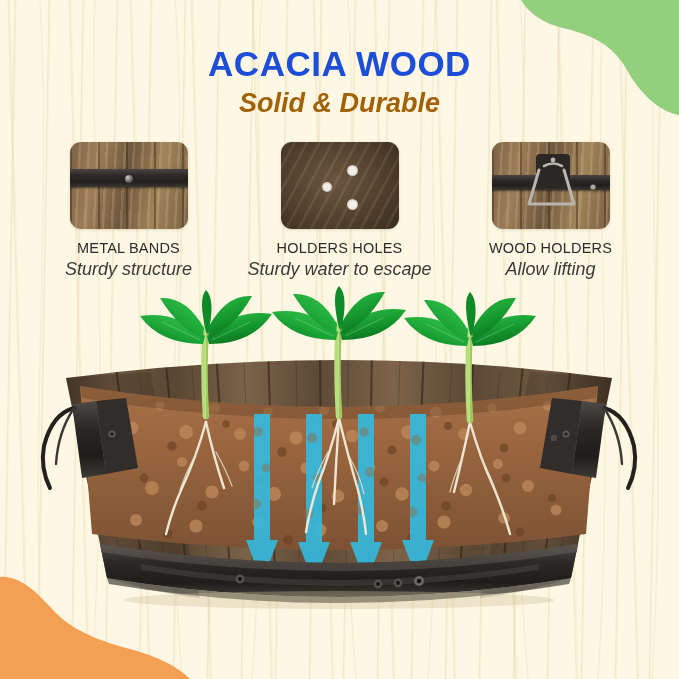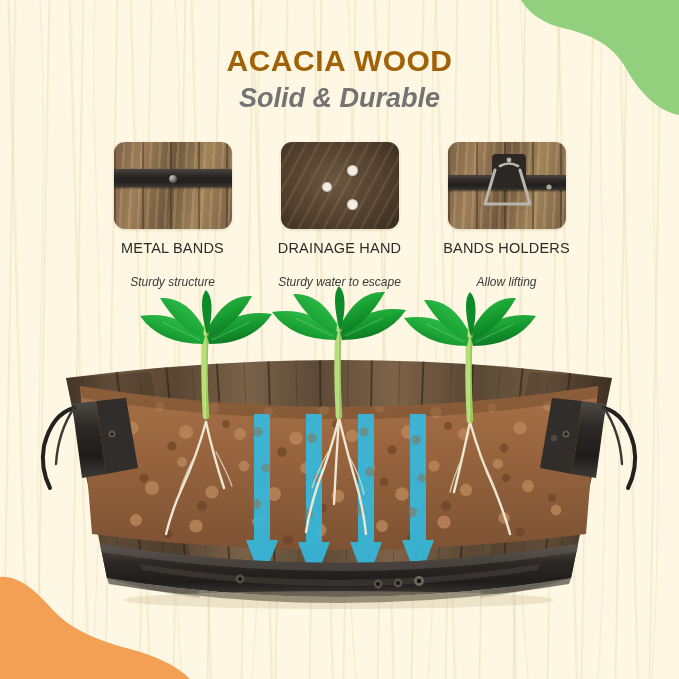--- a/index.html
+++ b/index.html
@@ -52,45 +52,45 @@
   .heading {
     position: absolute;
     top: 46px;
     left: 0;
     width: 679px;
     text-align: center;
     line-height: 1;
   }
   .title-main {
     display: block;
-    font-size: 30px;
+    font-size: 35px;
     font-weight: bold;
     letter-spacing: 0.5px;
-    color: #a16207;
+    color: #1d4ed8;
     font-family: "Liberation Sans", sans-serif;
   }
   .title-sub {
     display: block;
     margin-top: 9px;
     font-size: 27px;
     font-style: italic;
     font-weight: bold;
-    color: #737373;
+    color: #a16207;
     font-family: "Liberation Sans", sans-serif;
   }
 
   
   .features {
     position: absolute;
     top: 142px;
     left: 0;
     width: 679px;
     display: flex;
     justify-content: center;
-    gap: 44px;
+    gap: 88px;
   }
   .feature {
     width: 123px;
     display: flex;
     flex-direction: column;
     align-items: center;
   }
   .thumb {
     width: 118px;
     height: 87px;
@@ -148,22 +148,22 @@
   }
   .feature-title {
     margin-top: 11px;
     font-size: 14.5px;
     letter-spacing: 0.2px;
     color: #2c2c2c;
     font-family: "Liberation Sans", sans-serif;
     white-space: nowrap;
   }
   .feature-desc {
-    margin-top: 19px;
-    font-size: 12px;
+    margin-top: 3px;
+    font-size: 18px;
     font-style: italic;
     color: #3a3a3a;
     font-family: "Liberation Sans", sans-serif;
     white-space: nowrap;
   }
 
   
   .scene {
     position: absolute;
     left: 0;
@@ -217,37 +217,37 @@
       <div class="feature-desc">Sturdy structure</div>
     </div>
 
     <div class="feature">
       <div class="thumb">
         <div class="wood-dark"></div>
         <div class="hole" style="left:35%; top:46%; width:10px; height:10px;"></div>
         <div class="hole" style="left:56%; top:26%; width:11px; height:11px;"></div>
         <div class="hole" style="left:56%; top:65%; width:11px; height:11px;"></div>
       </div>
-      <div class="feature-title">DRAINAGE HAND</div>
+      <div class="feature-title">HOLDERS HOLES</div>
       <div class="feature-desc">Sturdy water to escape</div>
     </div>
 
     <div class="feature">
       <div class="thumb">
         <div class="wood-light"></div>
         <div class="band" style="top:38%; height:17%;"></div>
         <svg width="118" height="87" viewBox="0 0 118 87" style="position:absolute; inset:0;">
           <rect x="44" y="12" width="34" height="34" rx="4" fill="#2a2724"></rect>
           <circle cx="61" cy="18" r="2.4" fill="#b9b4ab"></circle>
           <path d="M47 28 L37 62 L82 62 L72 28" fill="none" stroke="#b8b5ae" stroke-width="3" stroke-linejoin="round" stroke-linecap="round"></path>
           <path d="M52 24 Q 61 19, 70 24" fill="none" stroke="#b8b5ae" stroke-width="2.6" stroke-linecap="round"></path>
           <circle cx="101" cy="45" r="2.6" fill="#a9a49c"></circle>
         </svg>
       </div>
-      <div class="feature-title">BANDS HOLDERS</div>
+      <div class="feature-title">WOOD HOLDERS</div>
       <div class="feature-desc">Allow lifting</div>
     </div>
   </div>
 
   <svg class="scene" width="679" height="360" viewBox="0 0 679 360">
     <defs>
 
       <linearGradient id="barrelWood" x1="0" y1="0" x2="1" y2="0">
         <stop offset="0%" stop-color="#4b3b2b"></stop>
         <stop offset="8%" stop-color="#6d5740"></stop>

